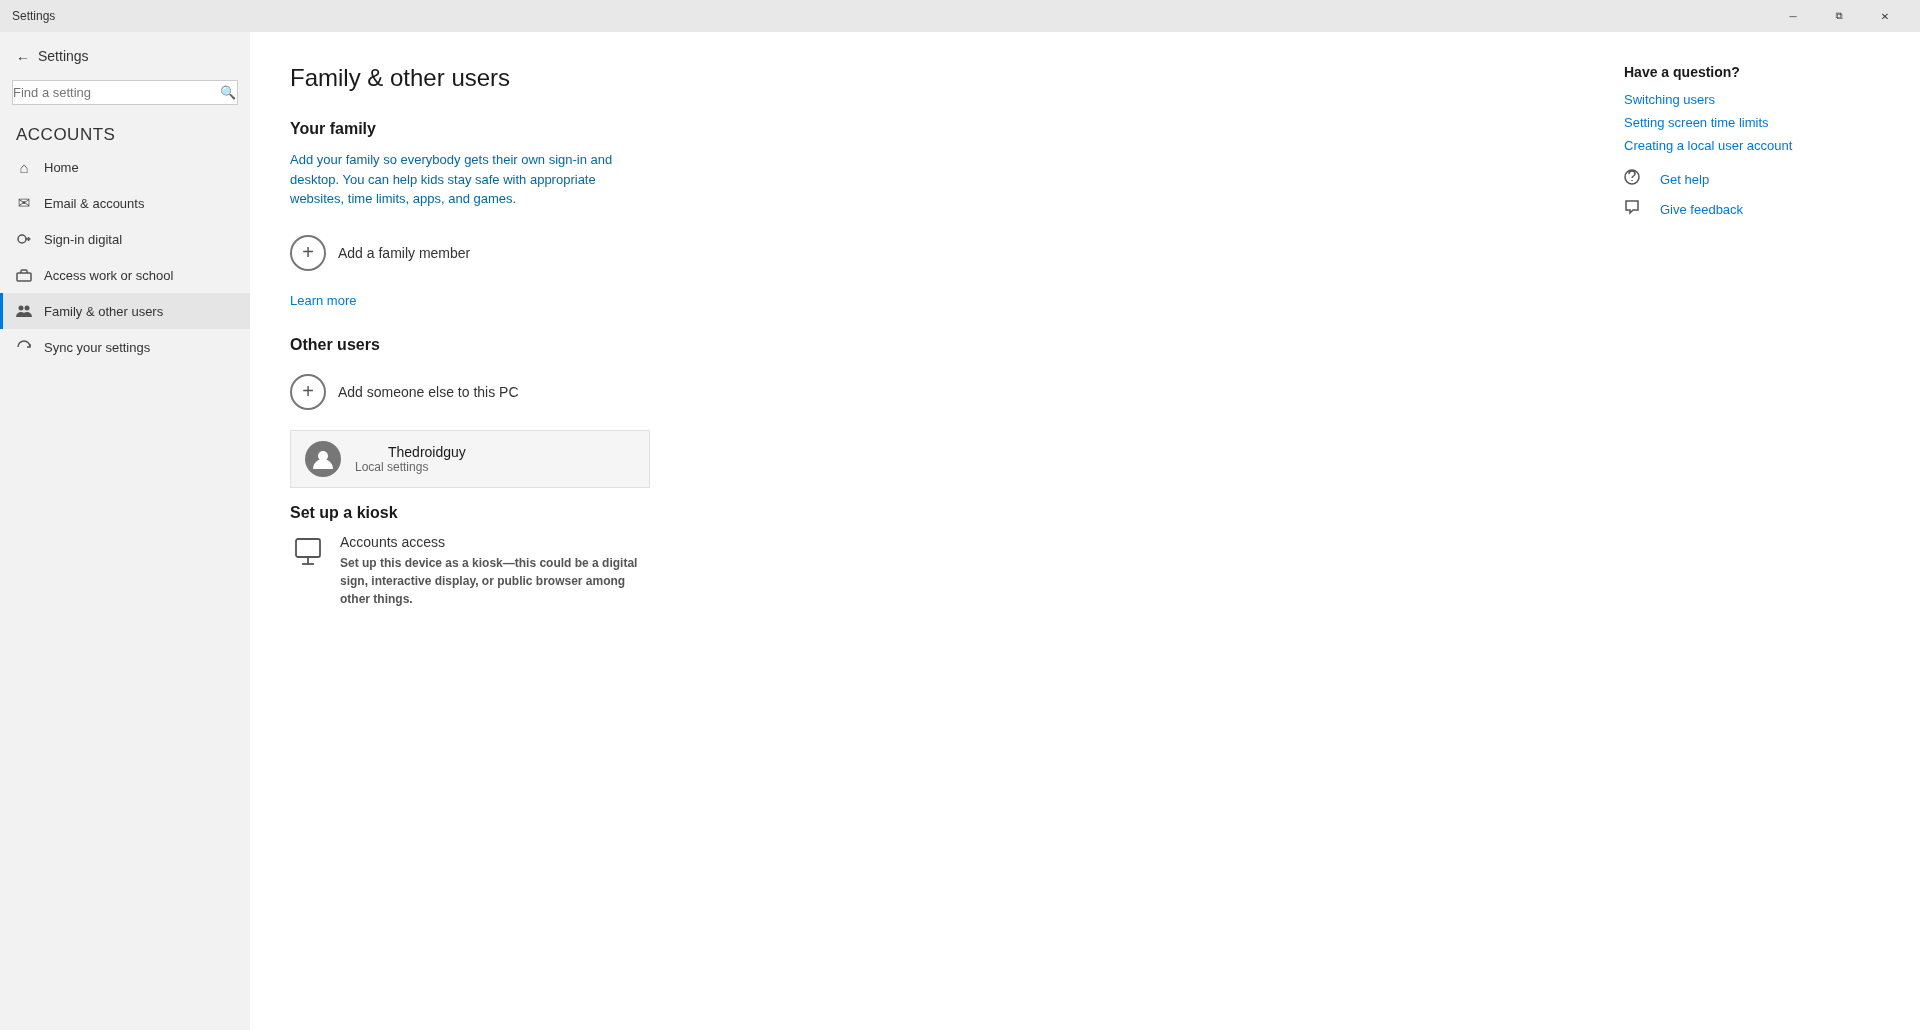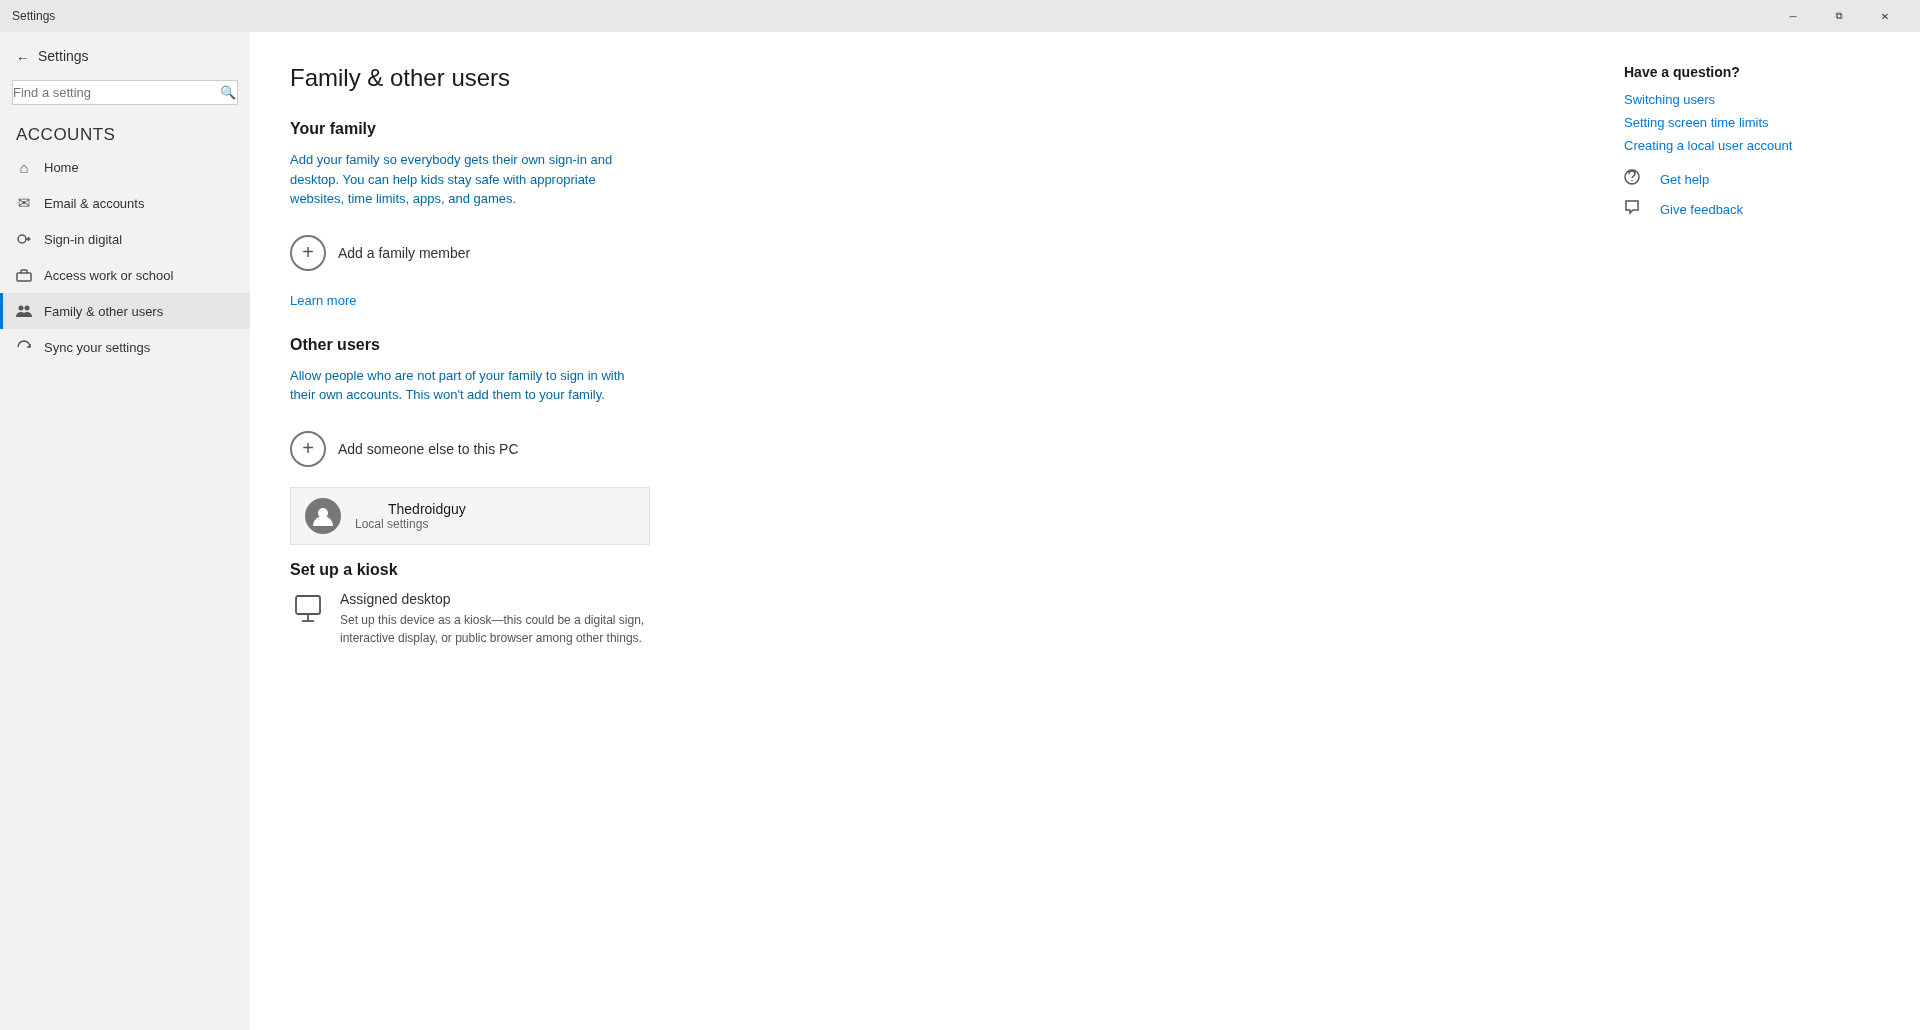--- a/index.html
+++ b/index.html
@@ -250,20 +250,21 @@
     .kiosk-info .kiosk-title {
       font-size: 14px;
       color: #333;
       font-weight: 500;
       margin-bottom: 4px;
     }
     .kiosk-info .kiosk-desc {
       font-size: 12px;
       color: #555;
       line-height: 1.5;
+      font-weight: bold;
     }
 
     
     .right-panel {
       width: 320px;
       flex-shrink: 0;
       padding: 32px 24px;
       background: white;
     }
 
@@ -388,21 +389,20 @@
 
     <div class="add-button-row">
       <div class="add-circle">+</div>
       <span class="add-label">Add a family member</span>
     </div>
 
     <a class="learn-more-link">Learn more</a>
 
     
     <h2 class="section-title">Other users</h2>
-    <p class="section-desc">Allow people who are not part of your family to sign in with their own accounts. This won't add them to your family.</p>
 
     <div class="add-button-row">
       <div class="add-circle">+</div>
       <span class="add-label">Add someone else to this PC</span>
     </div>
 
     <div class="user-item">
       <div class="user-avatar">
         <svg width="22" height="22" viewBox="0 0 22 22" fill="white">
             <circle cx="11" cy="8" r="5"></circle>
@@ -420,21 +420,21 @@
 
     <div class="kiosk-row">
       <div class="kiosk-icon">
         <svg width="32" height="32" viewBox="0 0 32 32" fill="none" stroke="#555" stroke-width="1.8">
           <rect x="4" y="3" width="24" height="18" rx="2"></rect>
           <line x1="10" y1="28" x2="22" y2="28"></line>
           <line x1="16" y1="21" x2="16" y2="28"></line>
         </svg>
       </div>
       <div class="kiosk-info">
-        <div class="kiosk-title">Assigned desktop</div>
+        <div class="kiosk-title">Accounts access</div>
         <div class="kiosk-desc">Set up this device as a kiosk—this could be a digital sign, interactive display, or public browser among other things.</div>
       </div>
     </div>
   </div>
 
   <div class="right-panel">
     <div class="help-title">Have a question?</div>
     <a class="help-link">Switching users</a>
     <a class="help-link">Setting screen time limits</a>
     <a class="help-link">Creating a local user account</a>

